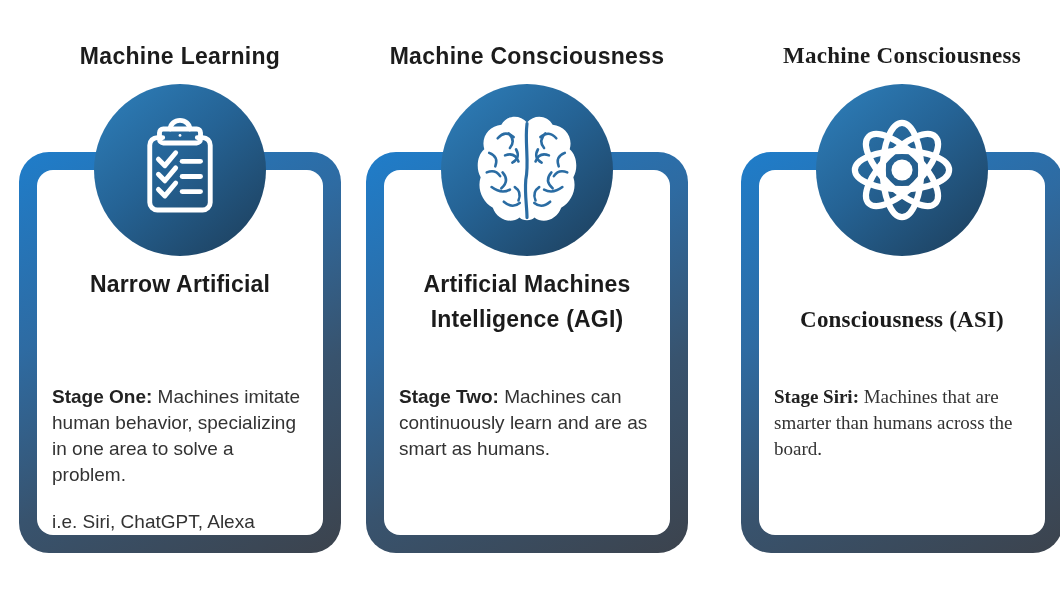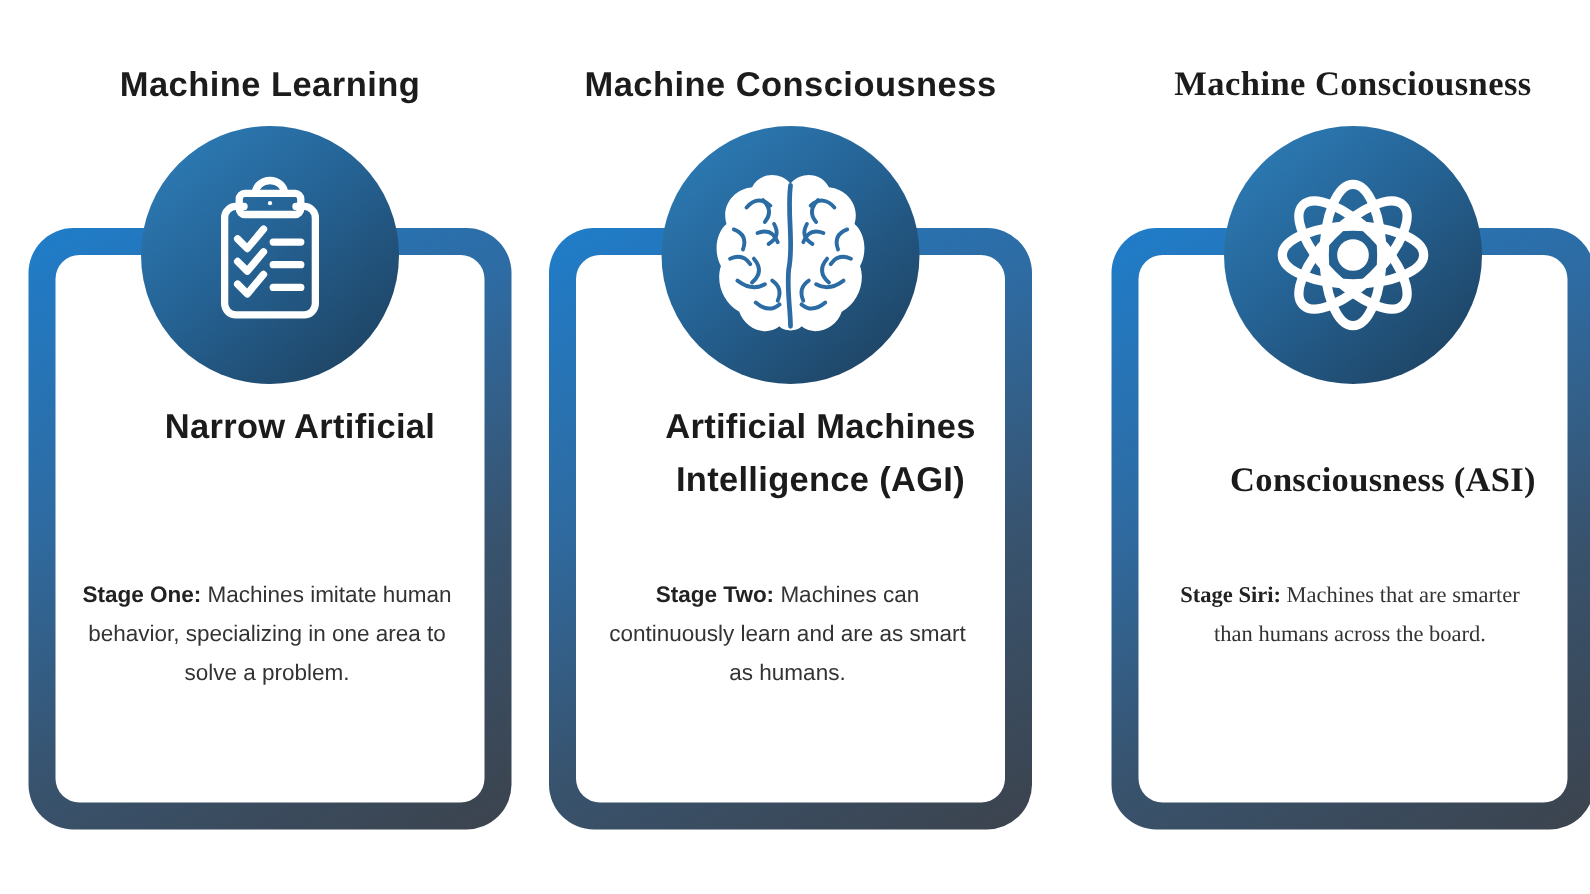--- a/index.html
+++ b/index.html
@@ -25,25 +25,25 @@
     position:absolute;left:18px;right:18px;top:18px;bottom:18px;
     background:#ffffff;border-radius:16px;
   }
   .circle{
     position:absolute;top:84px;left:50%;margin-left:-86px;width:172px;height:172px;
     border-radius:50%;z-index:2;display:flex;align-items:center;justify-content:center;
     background:linear-gradient(140deg,#2e80bc 0%,#256395 45%,#1d3d59 100%);
   }
   .card-title{
     position:absolute;top:267px;left:0;width:322px;text-align:center;z-index:3;
-    font-size:23px;line-height:35px;font-weight:700;letter-spacing:.2px;color:#1b1b1b;margin-left:20px;
+    font-size:23px;line-height:35px;font-weight:700;letter-spacing:.2px;color:#1b1b1b;
   }
   .card-body{
     position:absolute;top:384px;left:33px;width:252px;z-index:3;
-    font-size:15px;line-height:26px;color:#333333;text-align:center;
+    font-size:19px;line-height:26px;color:#333333;
   }
   .card-body b{color:#222222;}
   .example{margin-top:21px;}
   svg{display:block;}
 </style>
 </head>
 <body>
 
 <div class="column" id="col-0">
   <div class="heading">Machine Learning</div>
@@ -75,20 +75,21 @@
 
   <div class="card-title">
     <span>Narrow Artificial</span><br>
   </div>
 
   <div class="card-body">
     <div>
       <b>Stage One:</b>
       <span>Machines imitate human behavior, specializing in one area to solve a problem.</span>
     </div>
+    <div class="example">i.e. Siri, ChatGPT, Alexa</div>
   </div>
 </div>
 
 <div class="column" id="col-1">
   <div class="heading">Machine Consciousness</div>
 
   <div class="frame">
     <div class="frame-inner"></div>
   </div>
 

